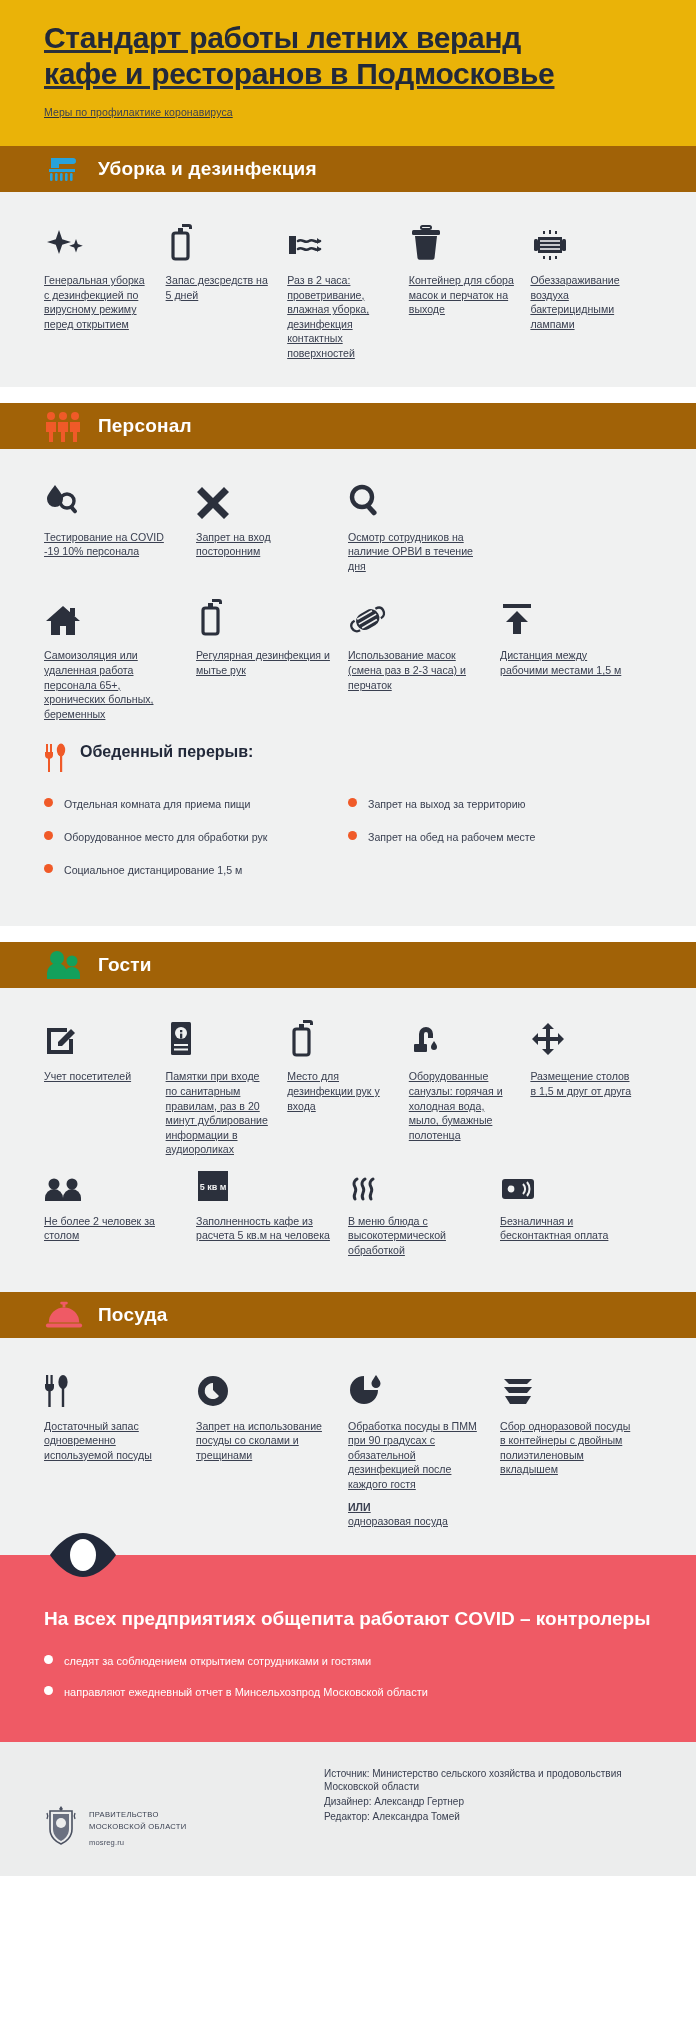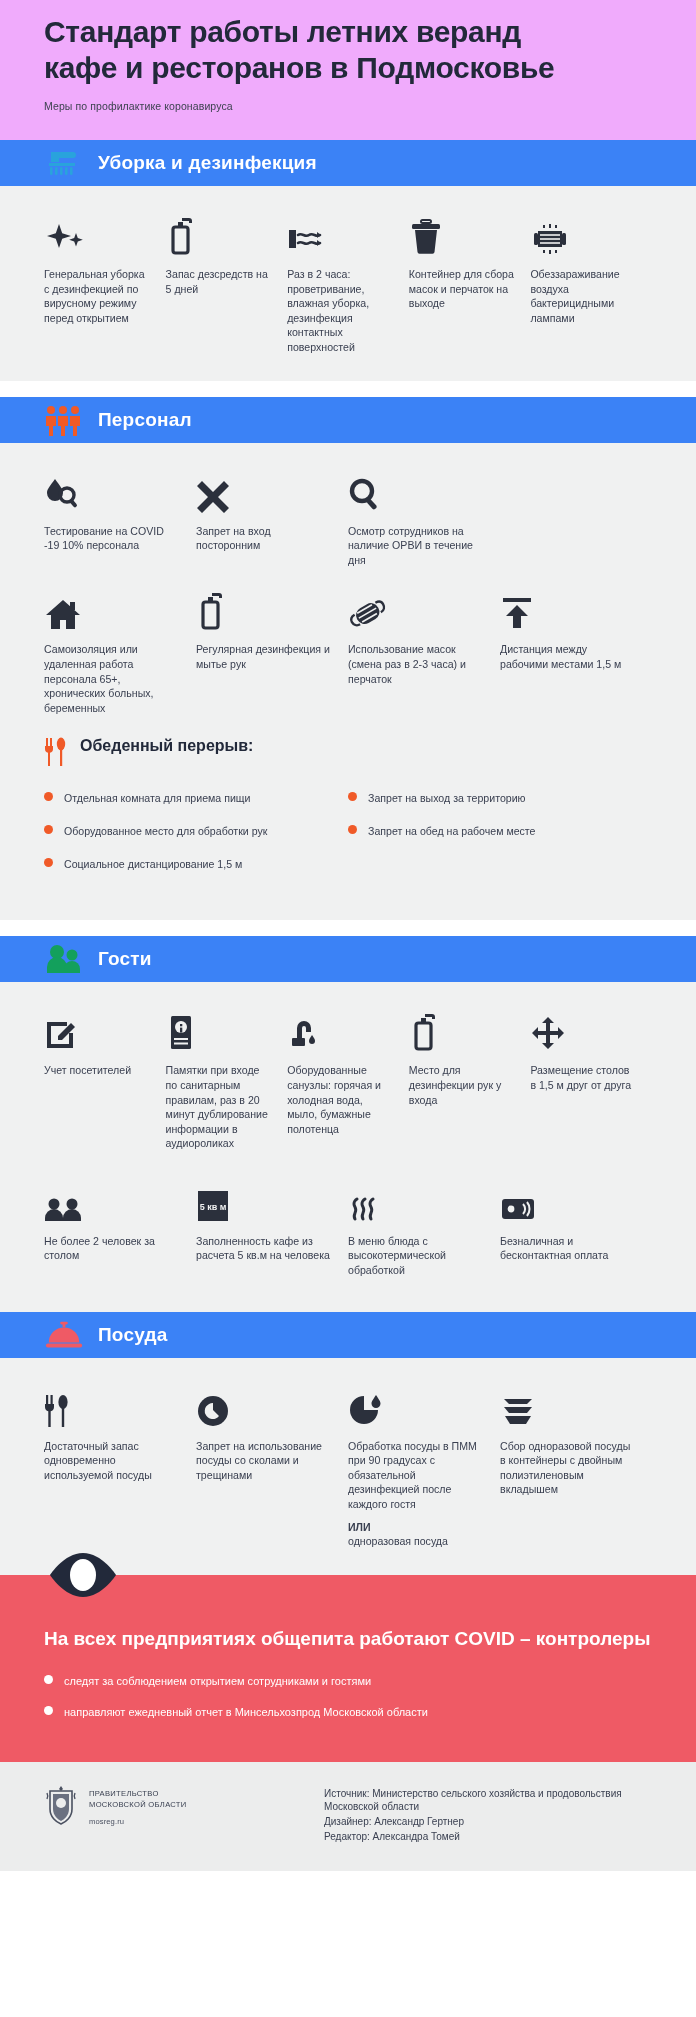--- a/index.html
+++ b/index.html
@@ -6,65 +6,65 @@
   body{
     width:696px;
     background:#ffffff;
     font-family:"Liberation Sans", sans-serif;
     color:#2b303c;
     -webkit-font-smoothing:antialiased;
   }
   .page{width:696px;position:relative;background:#ffffff;overflow:hidden;}
 
   
-  .header{background:#f0abfc;padding:14px 44px 18px 44px;}
+  .header{background:#eab308;padding:20px 44px 18px 44px;text-decoration:underline;}
   .title{
     font-size:30px;line-height:36px;font-weight:bold;color:#22293a;
     letter-spacing:-0.3px;margin:0 0 14px 0;max-width:540px;
   }
   .subtitle{font-size:10.5px;color:#3d4250;letter-spacing:.1px;margin:0;padding-bottom:10px;}
 
   
   .bar{
-    background:#3b82f6;height:46px;display:flex;align-items:center;
+    background:#a16207;height:46px;display:flex;align-items:center;
     padding:0 0 0 44px;gap:14px;
   }
   .bar-title{color:#ffffff;font-size:19px;font-weight:bold;letter-spacing:.2px;}
   .bar-icon{width:40px;height:34px;display:flex;align-items:center;justify-content:center;}
 
   
   .panel{background:#f0f1f1;padding:28px 44px 26px 44px;}
   .panel.tight{padding-bottom:18px;}
 
   .grid{display:flex;align-items:flex-start;}
   .cell{box-sizing:border-box;padding-right:14px;}
   .c5{width:20%;}
   .c4{width:25%;}
   .ico{height:42px;display:flex;align-items:flex-end;margin-bottom:11px;}
-  .cap{font-size:10.6px;line-height:14.6px;color:#3a4051;}
+  .cap{font-size:10.6px;line-height:14.6px;color:#3a4051;text-decoration:underline;}
   .cap b{font-weight:bold;}
 
   
   .lunch{background:#f0f1f1;padding:4px 44px 30px 44px;}
   .lunch-head{display:flex;align-items:flex-start;gap:12px;margin-bottom:20px;}
   .lunch-title{font-size:16px;font-weight:bold;color:#22293a;}
   .bullets{display:flex;flex-wrap:wrap;}
   .bullet{width:50%;display:flex;align-items:flex-start;gap:11px;margin-bottom:19px;font-size:10.6px;color:#3a4051;line-height:14px;box-sizing:border-box;padding-right:12px;}
   .dot{width:9px;height:9px;border-radius:50%;background:#f05a28;flex:none;margin-top:1px;}
   .dot.white{background:#ffffff;}
 
   
   .red{background:#ef5a65;padding:40px 44px 26px 44px;position:relative;}
   .eye-wrap{position:absolute;left:44px;top:-26px;}
   .red-title{color:#ffffff;font-size:19px;font-weight:bold;line-height:27px;margin:10px 0 22px 0;}
   .red .bullet{color:#ffffff;font-size:11px;width:100%;margin-bottom:17px;}
 
   
   .footer{background:#eceded;display:flex;padding:22px 44px 26px 44px;gap:0;}
-  .gov{display:flex;align-items:flex-start;gap:11px;width:280px;flex:none;}
+  .gov{display:flex;align-items:center;gap:11px;width:280px;flex:none;margin-top:40px;}
   .gov-text{font-size:7.6px;line-height:11.5px;color:#3a4051;letter-spacing:.3px;padding-top:4px;}
   .gov-text .site{color:#4a5060;letter-spacing:.1px;display:block;margin-top:5px;}
   .credits{font-size:10px;line-height:13px;color:#3a4051;padding-top:3px;}
   .credits div{margin-bottom:2px;}
   .spacer{height:16px;background:#ffffff;}
   .spacer.grey{background:#f0f1f1;}
 </style>
 </head>
 <body>
 
@@ -318,21 +318,21 @@
             <path d="M3 29v-6a10 10 0 0 1 20 0v6z"></path>
           <circle cx="28" cy="11" r="5.5"></circle>
             <path d="M20 29v-4a8 8 0 0 1 16 0v4z"></path>
         </g>
       </svg>
     </span>
     <span class="bar-title">Гости</span>
   </div>
 
   <div class="panel tight">
-    <div class="grid" style="margin-bottom:30px;justify-content:space-between;">
+    <div class="grid" style="margin-bottom:4px;justify-content:space-between;">
       <div class="cell c5">
         <div class="ico">
           <svg width="34" height="34" viewBox="0 0 34 34">
             <path d="M3 4h20v4H7v18h18V15h4v15H3z" fill="#2b303c"></path>
             <path d="M14 18L27 5l4 4-13 13h-4z" fill="#2b303c"></path>
           </svg>
         </div>
         <div class="cap">Учет посетителей</div>
       </div>
 
@@ -345,38 +345,38 @@
             <rect x="14" y="13.6" width="2.3" height="5" fill="#2b303c"></rect>
             <rect x="8" y="24" width="14" height="2" fill="#f0f1f1"></rect>
             <rect x="8" y="28.5" width="14" height="2" fill="#f0f1f1"></rect>
           </svg>
         </div>
         <div class="cap">Памятки при входе по санитарным правилам, раз в 20 минут дублирование информации в аудиороликах</div>
       </div>
 
       <div class="cell c5">
         <div class="ico">
+          <svg width="32" height="40" viewBox="0 0 32 40">
+            <path d="M16 2h7a3 3 0 0 1 3 3v2h-3V5h-7z" fill="#2b303c"></path>
+            <rect x="12" y="6" width="5" height="5" fill="#2b303c"></rect>
+            <rect x="7" y="11" width="15" height="26" rx="2.5" fill="none" stroke="#2b303c" stroke-width="3.2"></rect>
+          </svg>
+        </div>
+        <div class="cap">Место для дезинфекции рук у входа</div>
+      </div>
+
+      <div class="cell c5">
+        <div class="ico">
           <svg width="34" height="36" viewBox="0 0 34 36">
             <path d="M10 22V12a7 7 0 0 1 14 0v4h-5v-4a2 2 0 0 0-4 0v10z" fill="#2b303c"></path>
             <rect x="5" y="22" width="13" height="8" rx="1" fill="#2b303c"></rect>
             <path d="M25 19c2 3 3 4.5 3 6a3 3 0 0 1-6 0c0-1.5 1-3 3-6z" fill="#2b303c"></path>
           </svg>
         </div>
         <div class="cap">Оборудованные санузлы: горячая и холодная вода, мыло, бумажные полотенца</div>
-      </div>
-
-      <div class="cell c5">
-        <div class="ico">
-          <svg width="32" height="40" viewBox="0 0 32 40">
-            <path d="M16 2h7a3 3 0 0 1 3 3v2h-3V5h-7z" fill="#2b303c"></path>
-            <rect x="12" y="6" width="5" height="5" fill="#2b303c"></rect>
-            <rect x="7" y="11" width="15" height="26" rx="2.5" fill="none" stroke="#2b303c" stroke-width="3.2"></rect>
-          </svg>
-        </div>
-        <div class="cap">Место для дезинфекции рук у входа</div>
       </div>
 
       <div class="cell c5">
         <div class="ico">
           <svg width="36" height="36" viewBox="0 0 36 36">
             <path d="M18 1l6 6h-4v8h8v-4l6 6-6 6v-4h-8v8h4l-6 6-6-6h4v-8H8v4l-6-6 6-6v4h8V7h-4z" fill="#2b303c"></path>
           </svg>
         </div>
         <div class="cap">Размещение столов в 1,5 м друг от друга</div>
       </div>

